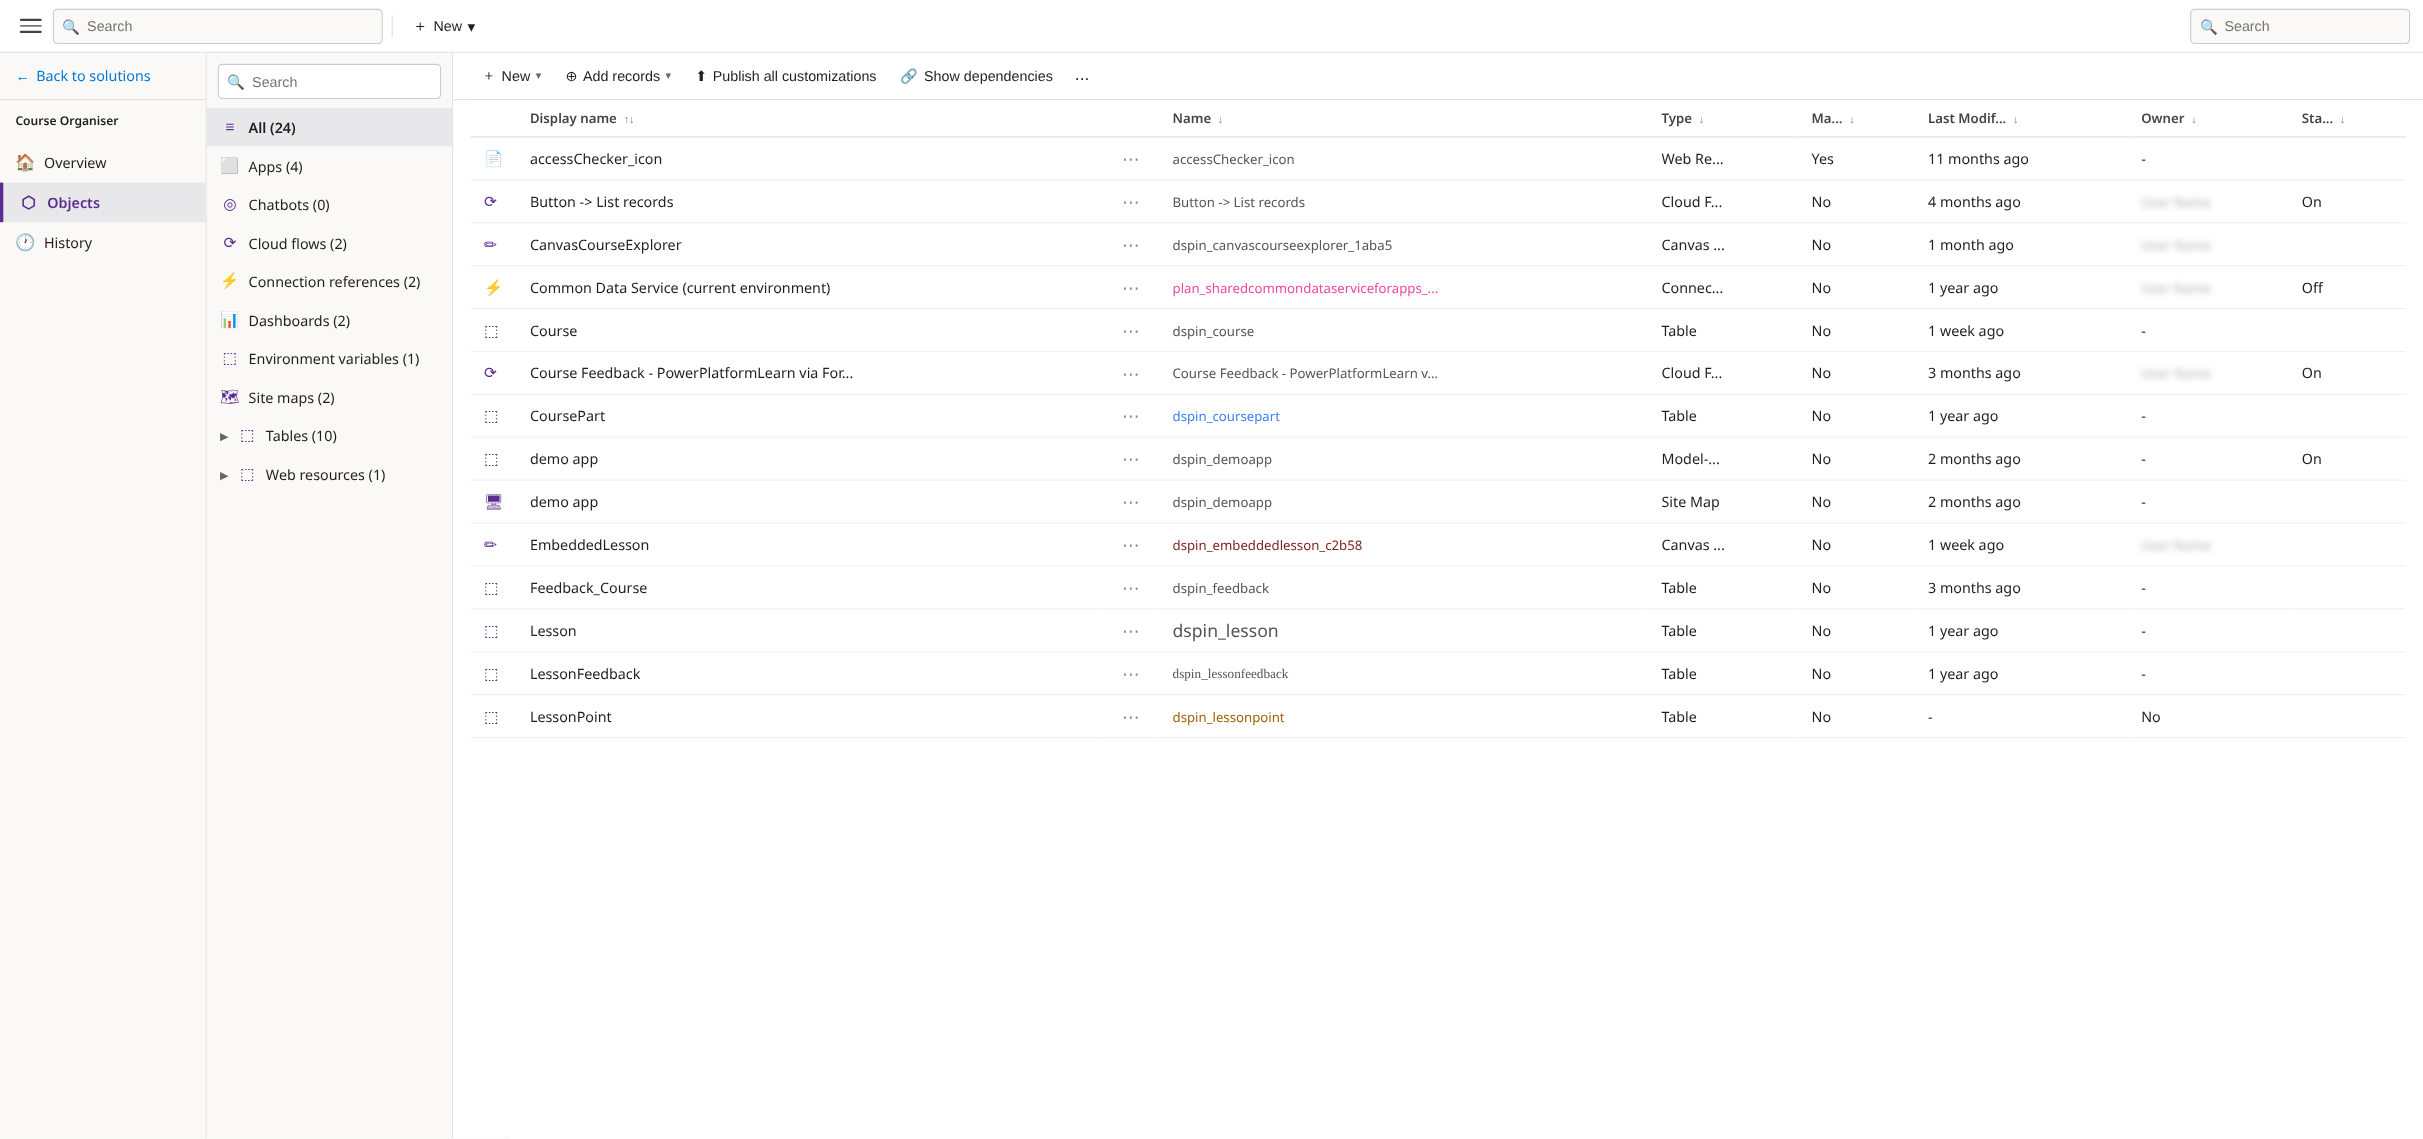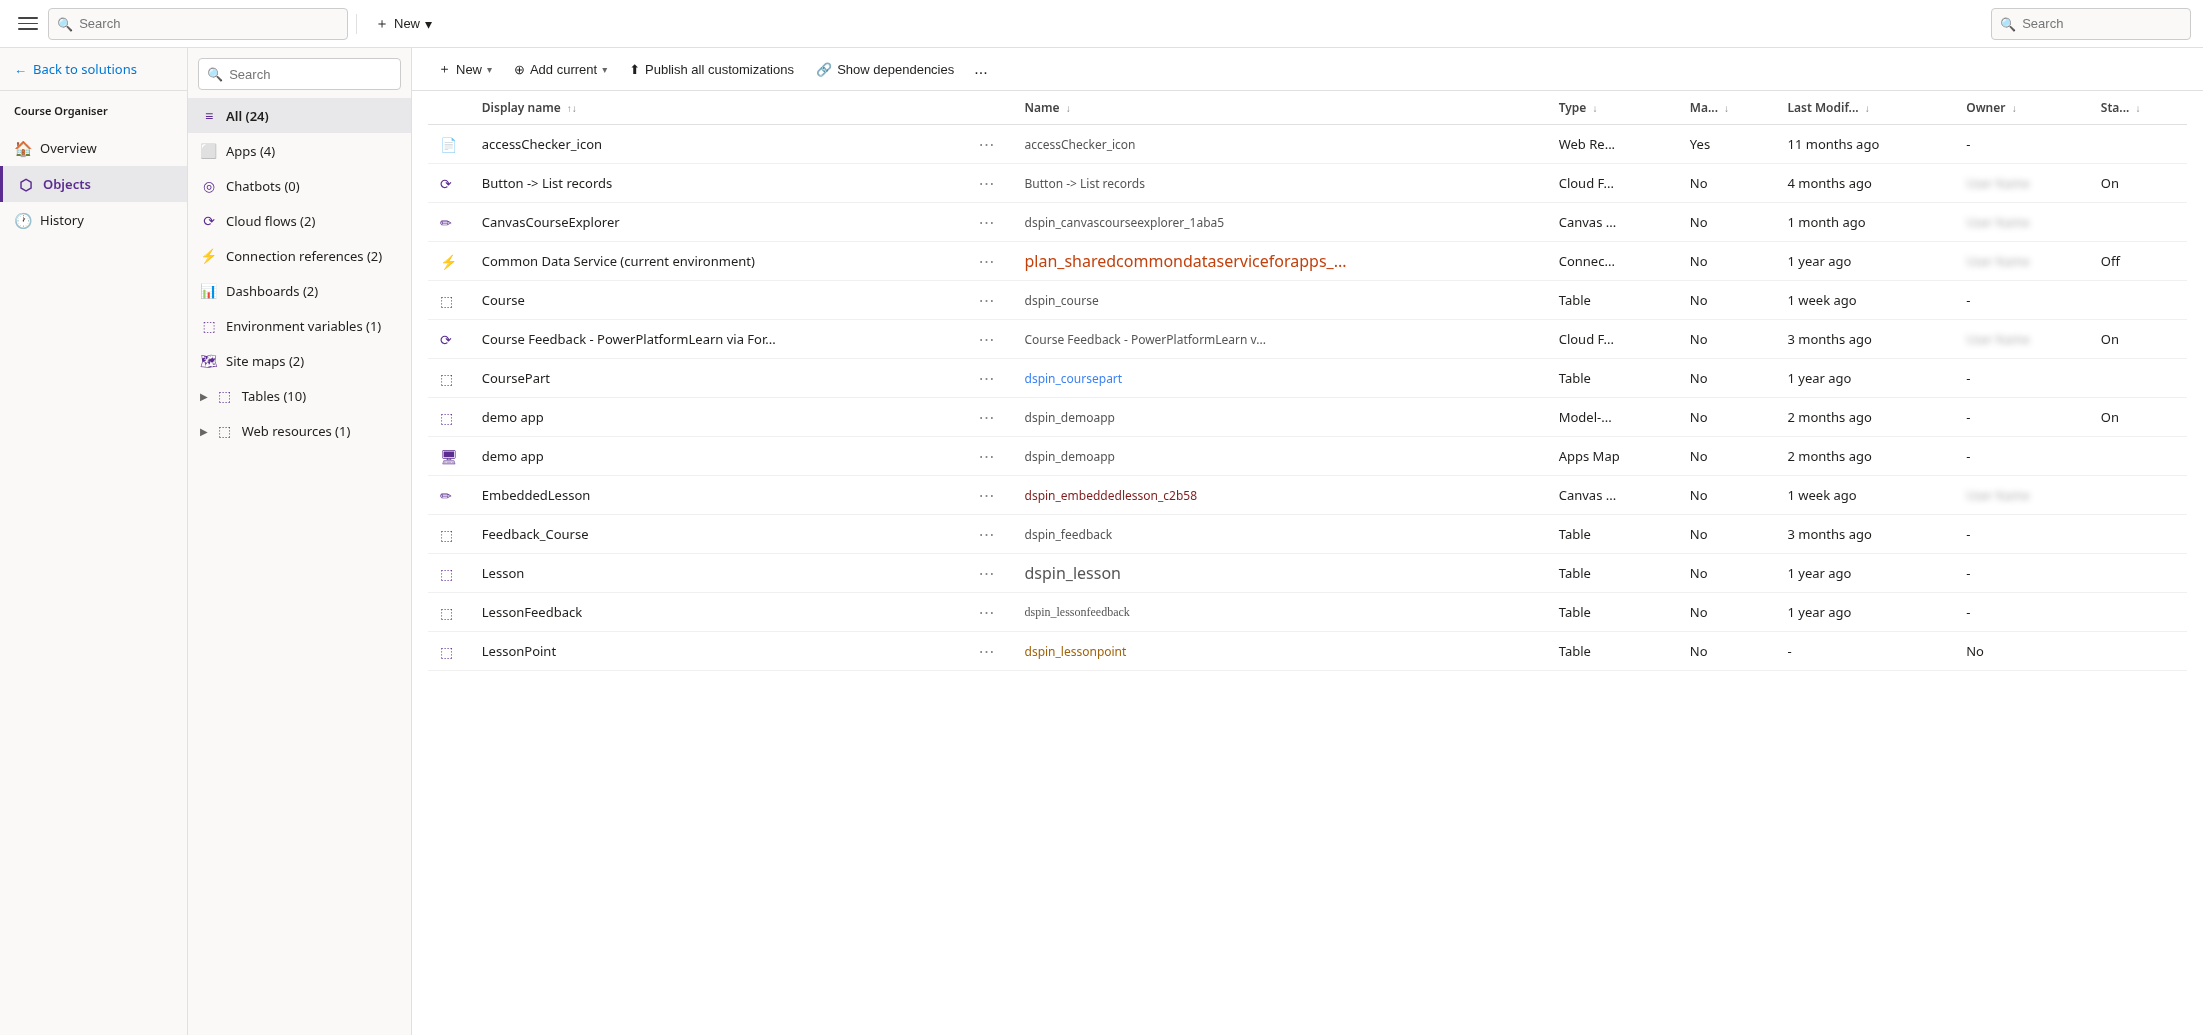--- a/index.html
+++ b/index.html
@@ -208,21 +208,21 @@
   <div class="content">
 
     <div class="action-bar">
       <button class="action-btn">
         <span>＋</span>
         <span>New</span>
         <span class="chevron">▾</span>
       </button>
       <button class="action-btn">
         <span>⊕</span>
-        <span>Add current</span>
+        <span>Add records</span>
         <span class="chevron">▾</span>
       </button>
       <button class="action-btn">
         <span>⬆</span>
         <span>Publish all customizations</span>
       </button>
       <button class="action-btn">
         <span>🔗</span>
         <span>Show dependencies</span>
       </button>
@@ -298,21 +298,21 @@
     <td>Canvas ...</td>
     <td>No</td>
     <td>1 month ago</td>
     <td class="blurred">User Name</td>
     <td></td>
   </tr>
             <tr>
     <td class="row-icon">⚡</td>
     <td>Common Data Service (current environment)</td>
     <td><span class="row-more">⋯</span></td>
-    <td style="color:#c2410c;font-size:16px;">plan_sharedcommondataserviceforapps_...</td>
+    <td style="color:#ec4899;font-size:12px;">plan_sharedcommondataserviceforapps_...</td>
     <td>Connec...</td>
     <td>No</td>
     <td>1 year ago</td>
     <td class="blurred">User Name</td>
     <td>Off</td>
   </tr>
             <tr>
     <td class="row-icon">⬚</td>
     <td>Course</td>
     <td><span class="row-more">⋯</span></td>
@@ -354,21 +354,21 @@
     <td>No</td>
     <td>2 months ago</td>
     <td class="">-</td>
     <td>On</td>
   </tr>
             <tr>
     <td class="row-icon">🖥</td>
     <td>demo app</td>
     <td><span class="row-more">⋯</span></td>
     <td style="color:#555;font-size:12px;">dspin_demoapp</td>
-    <td>Apps Map</td>
+    <td>Site Map</td>
     <td>No</td>
     <td>2 months ago</td>
     <td class="">-</td>
     <td></td>
   </tr>
             <tr>
     <td class="row-icon">✏</td>
     <td>EmbeddedLesson</td>
     <td><span class="row-more">⋯</span></td>
     <td style="color:#7f1d1d;font-size:12px;">dspin_embeddedlesson_c2b58</td>

